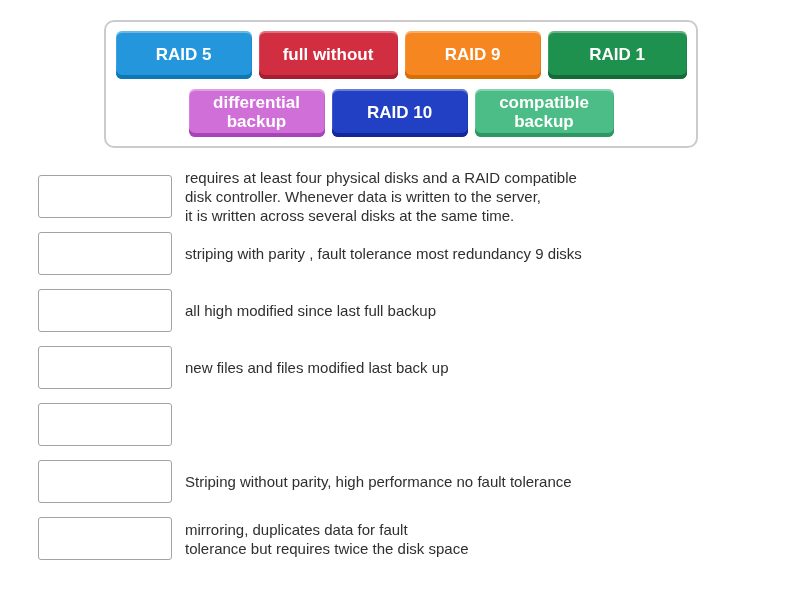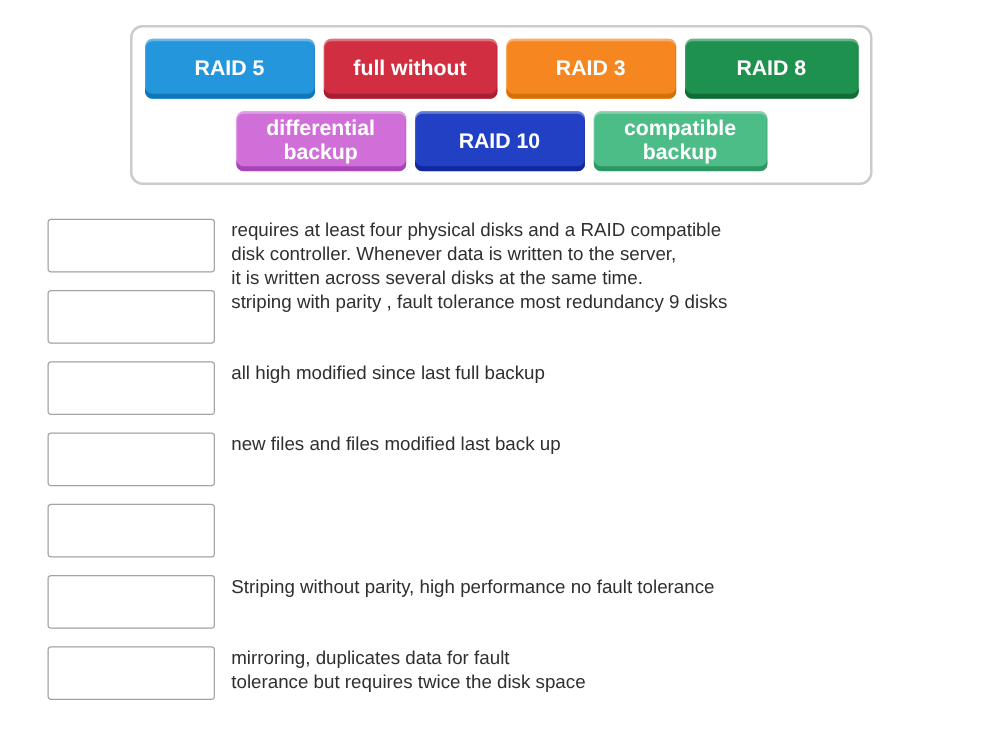--- a/index.html
+++ b/index.html
@@ -60,21 +60,21 @@
   .tile.wide { min-width: 139px; }
 
   
   .match-list {
     position: absolute;
     left: 38px; top: 175px;
     width: 740px;
   }
   .match-row {
     display: flex;
-    align-items: flex-start;
+    align-items: center;
     height: 43px;
     margin-bottom: 14px;
   }
   .answer-slot {
     flex: 0 0 auto;
     width: 134px;
     height: 43px;
     box-sizing: border-box;
     background: #ffffff;
     border: 1px solid #a3a3a3;
@@ -90,22 +90,22 @@
 </style>
 </head>
 <body>
 
 <div class="stage">
 
   <div class="tile-panel">
     <div class="tile-row">
       <div class="tile" style="--bg: #2496dc; --edge: #0f76b8;">RAID 5</div>
       <div class="tile wide" style="--bg: #d22e41; --edge: #a51e31;">full without</div>
-      <div class="tile" style="--bg: #f6861f; --edge: #d66f06;">RAID 3</div>
-      <div class="tile wide" style="--bg: #1f914e; --edge: #136b38;">RAID 8</div>
+      <div class="tile" style="--bg: #f6861f; --edge: #d66f06;">RAID 9</div>
+      <div class="tile wide" style="--bg: #1f914e; --edge: #136b38;">RAID 1</div>
     </div>
     <div class="tile-row">
       <div class="tile" style="--bg: #d06fd8; --edge: #a843b8;">differential
 backup</div>
       <div class="tile" style="--bg: #2240c4; --edge: #12279c;">RAID 10</div>
       <div class="tile wide" style="--bg: #4cbd87; --edge: #2d9763;">compatible
 backup</div>
     </div>
   </div>
 

